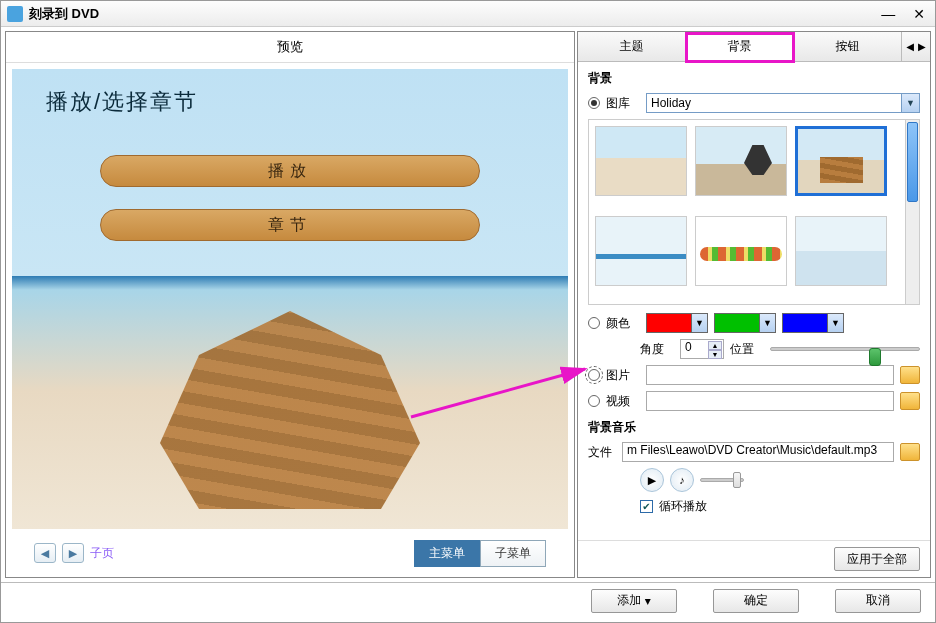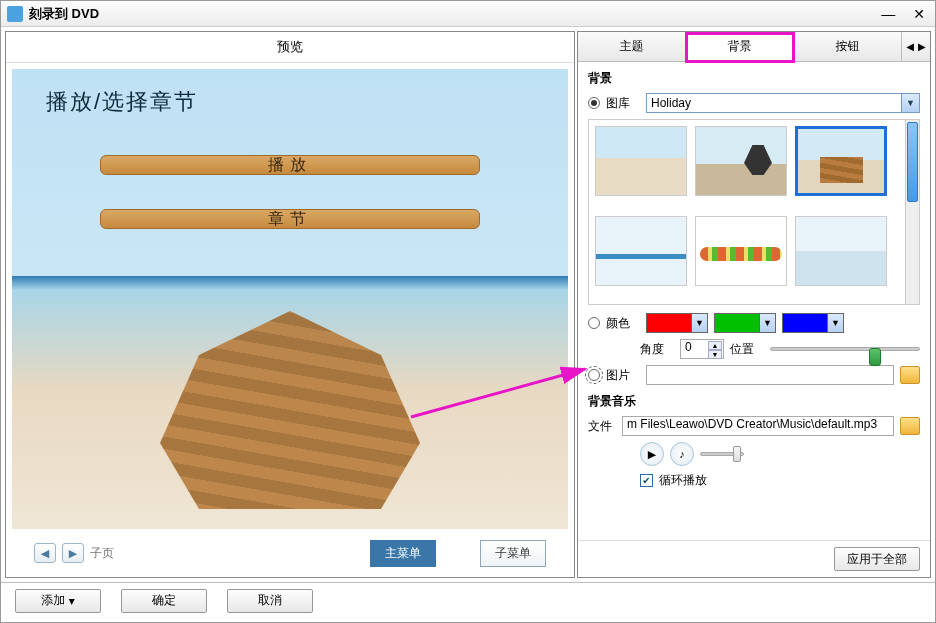--- a/index.html
+++ b/index.html
@@ -10,28 +10,28 @@
   .titlebar .title { font-weight: bold; font-size: 13px; flex: 1; }
   .titlebar .winbtns { display: flex; gap: 10px; font-size: 14px; }
   .titlebar .winbtns span { cursor: pointer; padding: 0 4px; }
   .body { display: flex; height: 555px; padding: 4px; gap: 2px; }
   .leftpane { flex: 1; border: 1px solid #888; display: flex; flex-direction: column; background:#fff;}
   .previewheader { text-align: center; padding: 6px 0; font-size: 13px; border-bottom:1px solid #ddd;}
   .preview-area { flex: 1; position: relative; overflow: hidden; background: linear-gradient(#bfe1f4 0%,#c9e6f5 45%,#2e7bb3 45%,#a8d5e8 48%,#e8d9c2 70%,#f0e6d5 100%); margin:6px 6px 0 6px;}
   .preview-area::after { content:""; position:absolute; left:50%; bottom:20px; width:260px; height:220px; transform:translateX(-50%); background: repeating-linear-gradient(10deg,#b87d3e 0 12px,#a06a2f 12px 24px); clip-path: polygon(0% 70%,15% 30%,50% 10%,85% 30%,100% 70%,85% 100%,15% 100%); opacity:.9;}
   .overlay { position:absolute; inset:0; }
   .overlay .headline { position:absolute; top:18px; left:34px; font-size:22px; color:#0a2a3a; letter-spacing:2px; }
-  .menu-btn { position:absolute; left:50%; transform:translateX(-50%); width:380px; height:20px; border-radius:6px; background:linear-gradient(#d9a864,#c68a3e); border:1px solid #a06a2f; color:#3a2710; font-size:16px; display:flex; align-items:center; justify-content:center; letter-spacing:6px; cursor:pointer;}
+  .menu-btn { position:absolute; left:50%; transform:translateX(-50%); width:380px; height:32px; border-radius:17px; background:linear-gradient(#d9a864,#c68a3e); border:1px solid #a06a2f; color:#3a2710; font-size:16px; display:flex; align-items:center; justify-content:center; letter-spacing:6px; cursor:pointer;}
   .menu-btn.play { top:86px; }
   .menu-btn.chapter { top:140px; }
   .bottom-controls { height:48px; display:flex; align-items:center; justify-content:space-between; padding:0 28px;}
   .navpair { display:flex; align-items:center; gap:6px; }
   .navpair .arrow { width:22px; height:20px; border:1px solid #9bb6c8; border-radius:3px; background:linear-gradient(#fff,#e6eef4); display:flex; align-items:center;justify-content:center; color:#4b7aa0; cursor:pointer; font-size:11px;}
-  .navpair .lbl { font-size:12px; color:#737373;}
-  .tabpair { display:flex;gap:44px; }
+  .navpair .lbl { font-size:12px; color:#8b5cf6;}
+  .tabpair { display:flex; }
   .tabpair .tab { padding:4px 14px; border:1px solid #8fa7b8; font-size:12px; cursor:pointer; }
   .tabpair .tab.act { background:#3b76a8; color:#fff; border-color:#3b76a8;}
   .tabpair .tab.idle { background:linear-gradient(#fff,#eef2f5); color:#333;}
 
   .rightpane { width:354px; border:1px solid #888; display:flex; flex-direction:column; background:#fff; position:relative;}
   .rtabs { height:30px; display:flex; background:linear-gradient(#fafafa,#e8e8e8); border-bottom:1px solid #bbb; align-items:stretch;}
   .rtab { flex:1; display:flex; align-items:center; justify-content:center; border-right:1px solid #bbb; cursor:pointer; font-size:12px;}
   .rtab.sel { background:#fff; border-bottom:2px solid #fff; position:relative; top:1px;}
   .rtab.highlight { outline:3px solid #e815c8; outline-offset:-2px; z-index:5;}
   .rtabs .scroll { width:28px; display:flex; align-items:center; justify-content:center; gap:-2px; font-size:10px;}
@@ -72,21 +72,21 @@
   .folder-icon{width:20px;height:18px;background:linear-gradient(#ffe08a,#f0b53a);border:1px solid #cc922b;border-radius:2px;cursor:pointer;}
   .audio-ctrl { display:flex; gap:6px; align-items:center; margin-bottom:6px; margin-left:52px;}
   .roundbtn{width:24px;height:24px;border:1px solid #aac5da;border-radius:50%;background:radial-gradient(#fff,#dfeaf3);display:flex;align-items:center;justify-content:center;cursor:pointer;font-size:11px;}
   .miniSlider{width:44px;height:20px;position:relative;display:flex;align-items:center;}
   .miniSlider .track{flex:1;height:4px;background:#ccc;border:1px solid #aaa;border-radius:2px;}
   .miniSlider .thumb{position:absolute;left:33px;width:8px;height:16px;background:linear-gradient(#f7f7f7,#ddd);border:1px solid #999;border-radius:2px;}
   .chk{width:13px;height:13px;border:1px solid #2c6aa8;background:#fff;display:inline-flex;align-items:center;justify-content:center;cursor:pointer;}
   .chk.on::after{content:"✔";font-size:10px;color:#155; line-height:1;}
   .applyrow{display:flex;justify-content:flex-end;padding:6px 10px;border-top:1px solid #ddd;}
   .btn{height:24px;padding:0 12px;background:linear-gradient(#fdfdfd,#e7e7e7);border:1px solid #979797;border-radius:2px;cursor:pointer;font-size:12px;display:inline-flex;align-items:center;justify-content:center;}
-  .footer{height:36px;display:flex;align-items:center;gap:20px;padding:0 14px;border-top:1px solid #bbb;}
+  .footer{height:36px;display:flex;justify-content:flex-end;align-items:center;gap:36px;padding:0 14px;border-top:1px solid #bbb;}
   .footer .btn{min-width:86px;}
   .arrow-annot{position:absolute;pointer-events:none;z-index:50;}
 </style>
 </head>
 <body>
 
 <div class="window">
   <div class="titlebar">
     <div class="icon"></div>
     <div class="title">刻录到 DVD</div>
@@ -189,20 +189,26 @@
           </div>
         </div>
 
         <div class="row">
           <span class="radio dashbox"></span>
           <label>图片</label>
           <div class="txt" style="flex:1"></div>
           <div class="folder-icon"></div>
         </div>
 
+        <div class="row">
+          <span class="radio"></span>
+          <label>视频</label>
+          <div class="txt" style="flex:1"></div>
+          <div class="folder-icon"></div>
+        </div>
 
         <div class="section-title" style="margin-top:8px">背景音乐</div>
 
         <div class="row">
           <label style="min-width:28px">文件</label>
           <div class="txt" style="flex:1;overflow:hidden;white-space:nowrap">m Files\Leawo\DVD Creator\Music\default.mp3</div>
           <div class="folder-icon"></div>
         </div>
 
         <div class="audio-ctrl">

